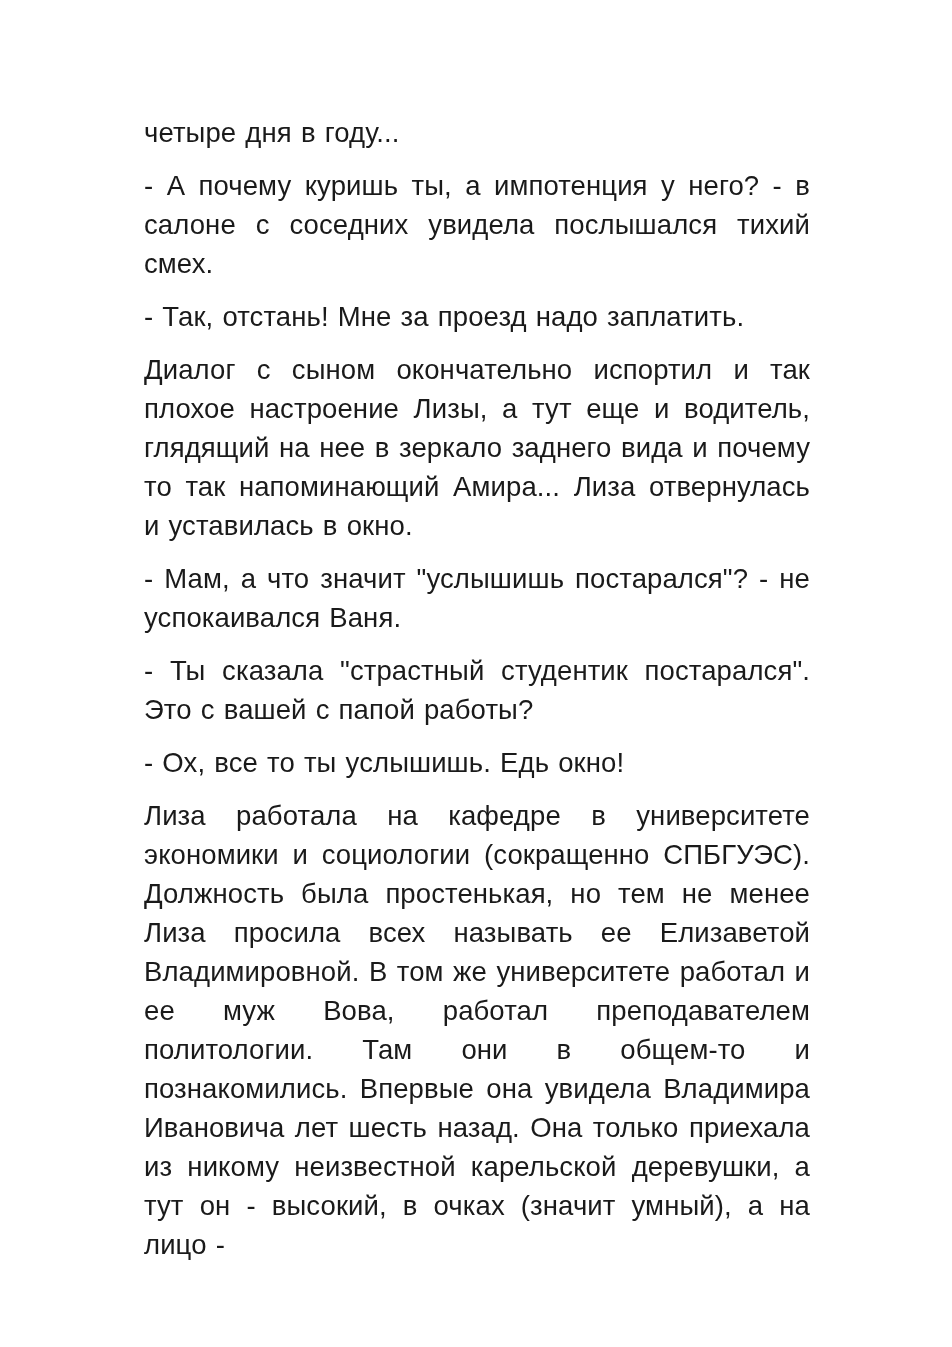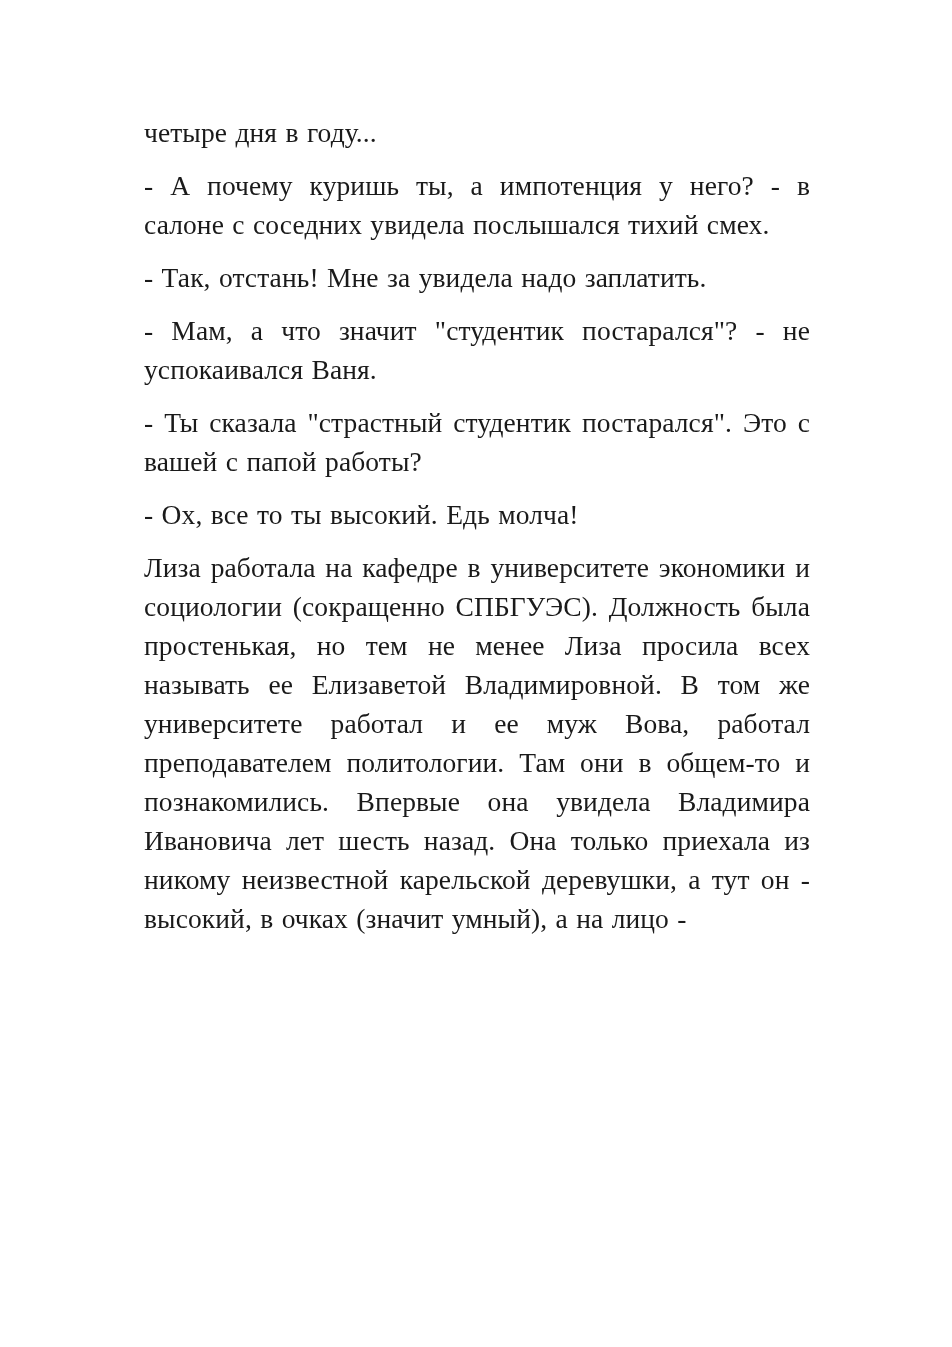--- a/index.html
+++ b/index.html
@@ -14,21 +14,21 @@
     margin: 0 auto;
     background: #ffffff;
     overflow: hidden;
     box-sizing: border-box;
   }
   .text-column {
     position: absolute;
     top: 113px;
     left: 144px;
     width: 666px;
-    font-family: Liberation Serif, serif;
+    font-family: Liberation Sans, sans-serif;
     font-size: 27.5px;
     line-height: 39px;
     color: #1a1a1a;
     letter-spacing: 0.1px;
   }
   .text-column p {
     margin: 0 0 14px 0;
     padding: 0;
     text-align: justify;
     text-justify: inter-word;
@@ -38,19 +38,20 @@
     margin-bottom: 0;
   }
 </style>
 </head>
 <body>
 
 <div class="page">
   <div class="text-column">
     <p>четыре дня в году...</p>
     <p>- А почему куришь ты, а импотенция у него? - в салоне с соседних увидела послышался тихий смех.</p>
-    <p>- Так, отстань! Мне за увидела надо заплатить.</p>
-    <p>- Мам, а что значит "студентик постарался"? - не успокаивался Ваня.</p>
+    <p>- Так, отстань! Мне за проезд надо заплатить.</p>
+    <p>Диалог с сыном окончательно испортил и так плохое настроение Лизы, а тут еще и водитель, глядящий на нее в зеркало заднего вида и почему то так напоминающий Амира... Лиза отвернулась и уставилась в окно.</p>
+    <p>- Мам, а что значит "услышишь постарался"? - не успокаивался Ваня.</p>
     <p>- Ты сказала "страстный студентик постарался". Это с вашей с папой работы?</p>
-    <p>- Ох, все то ты высокий. Едь молча!</p>
+    <p>- Ох, все то ты услышишь. Едь окно!</p>
     <p>Лиза работала на кафедре в университете экономики и социологии (сокращенно СПБГУЭС). Должность была простенькая, но тем не менее Лиза просила всех называть ее Елизаветой Владимировной. В том же университете работал и ее муж Вова, работал преподавателем политологии. Там они в общем-то и познакомились. Впервые она увидела Владимира Ивановича лет шесть назад. Она только приехала из никому неизвестной карельской деревушки, а тут он - высокий, в очках (значит умный), а на лицо -</p>
   </div>
 </div>
 
 </body></html>

